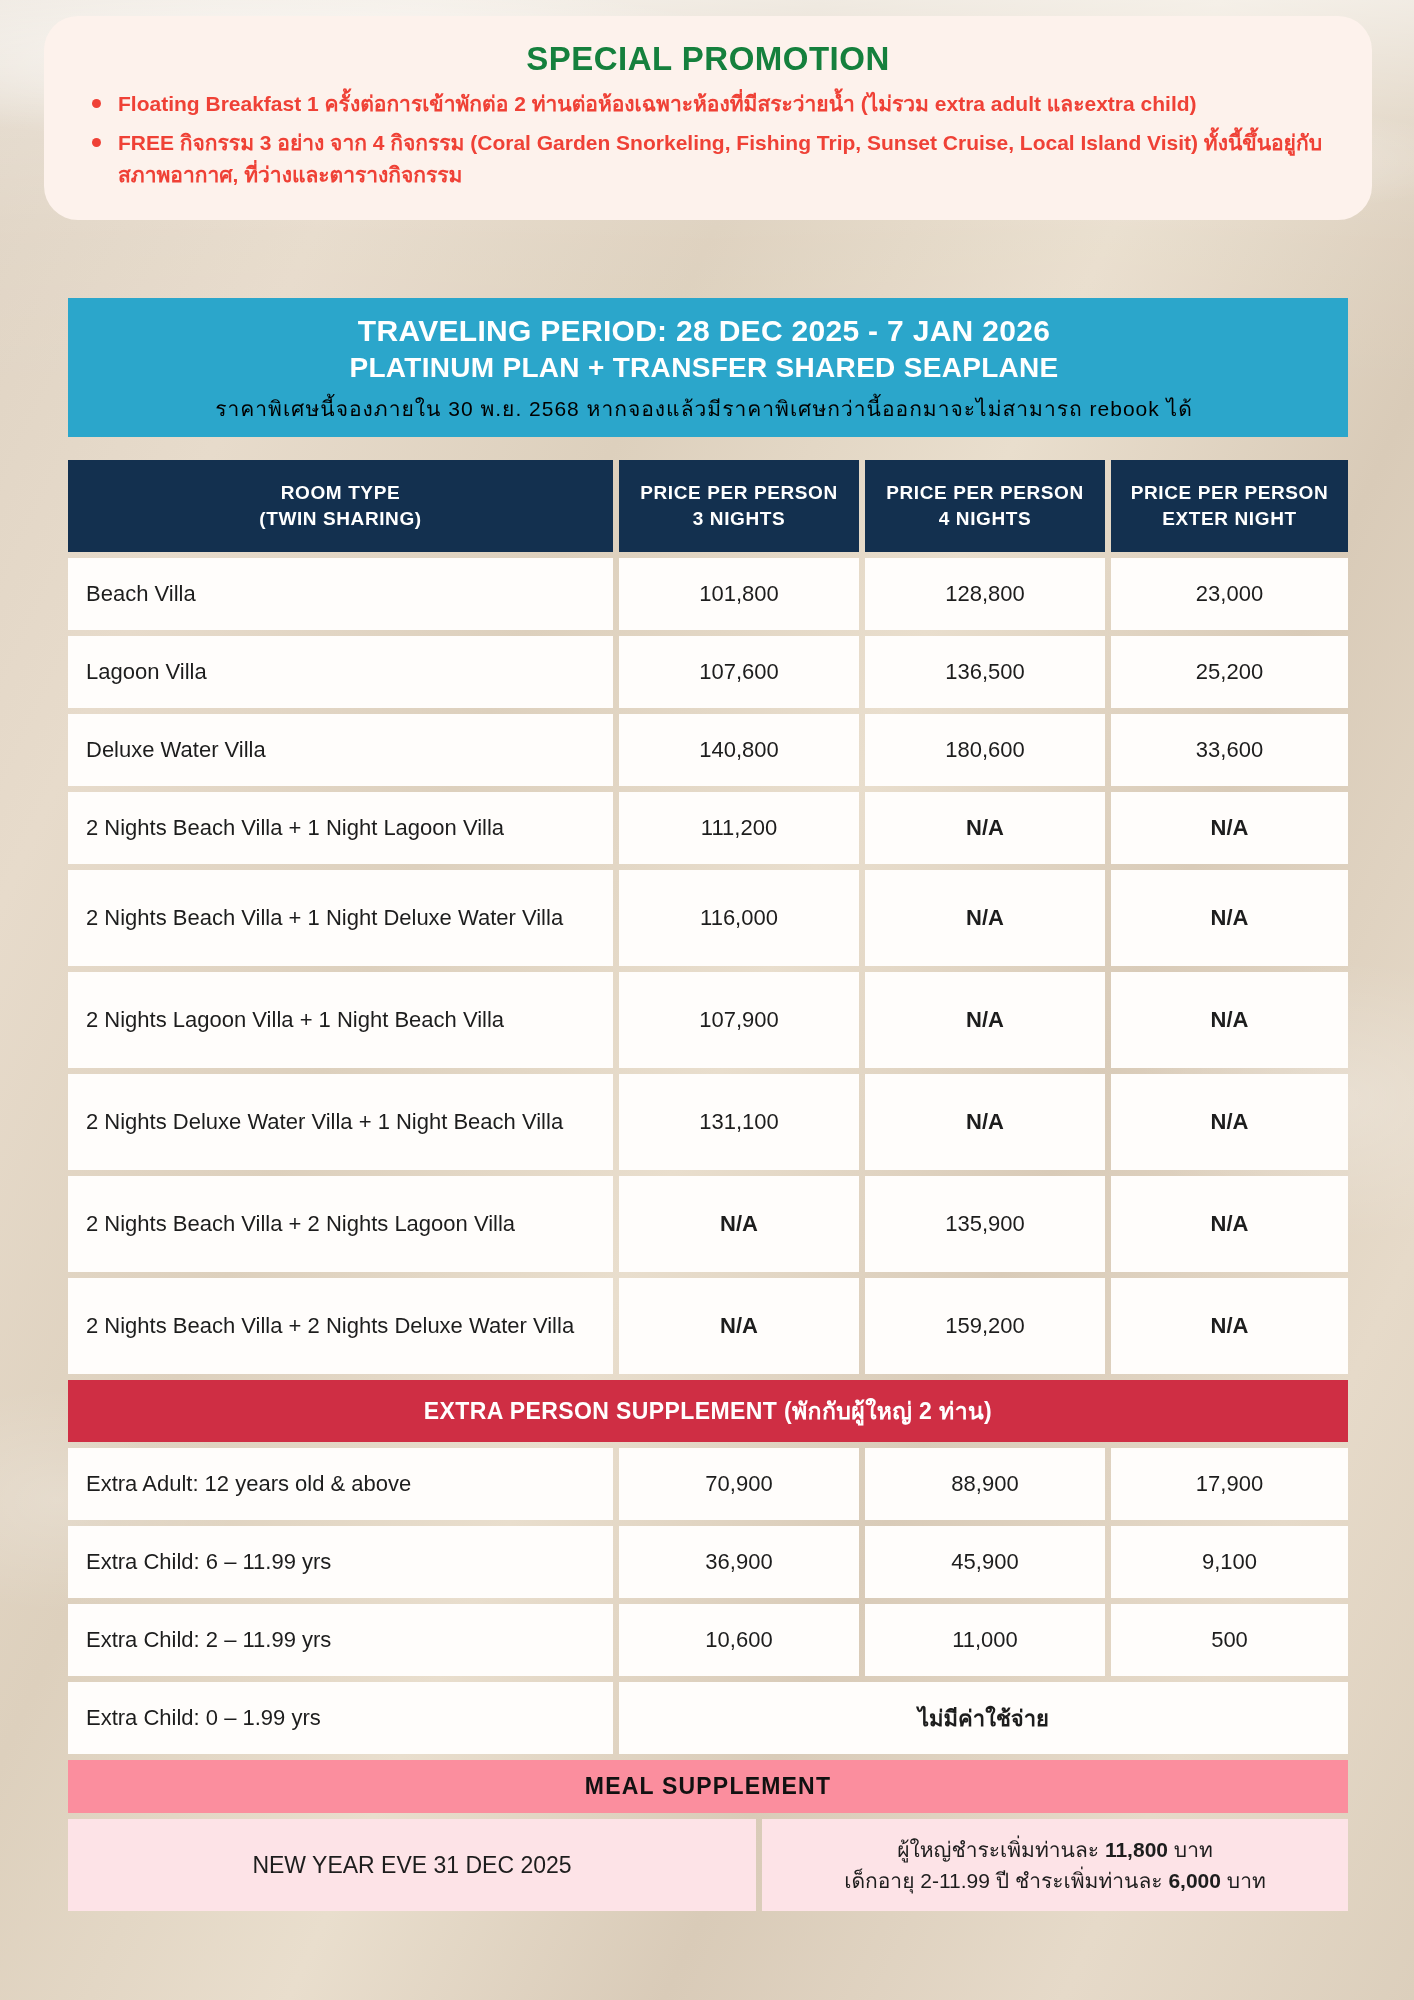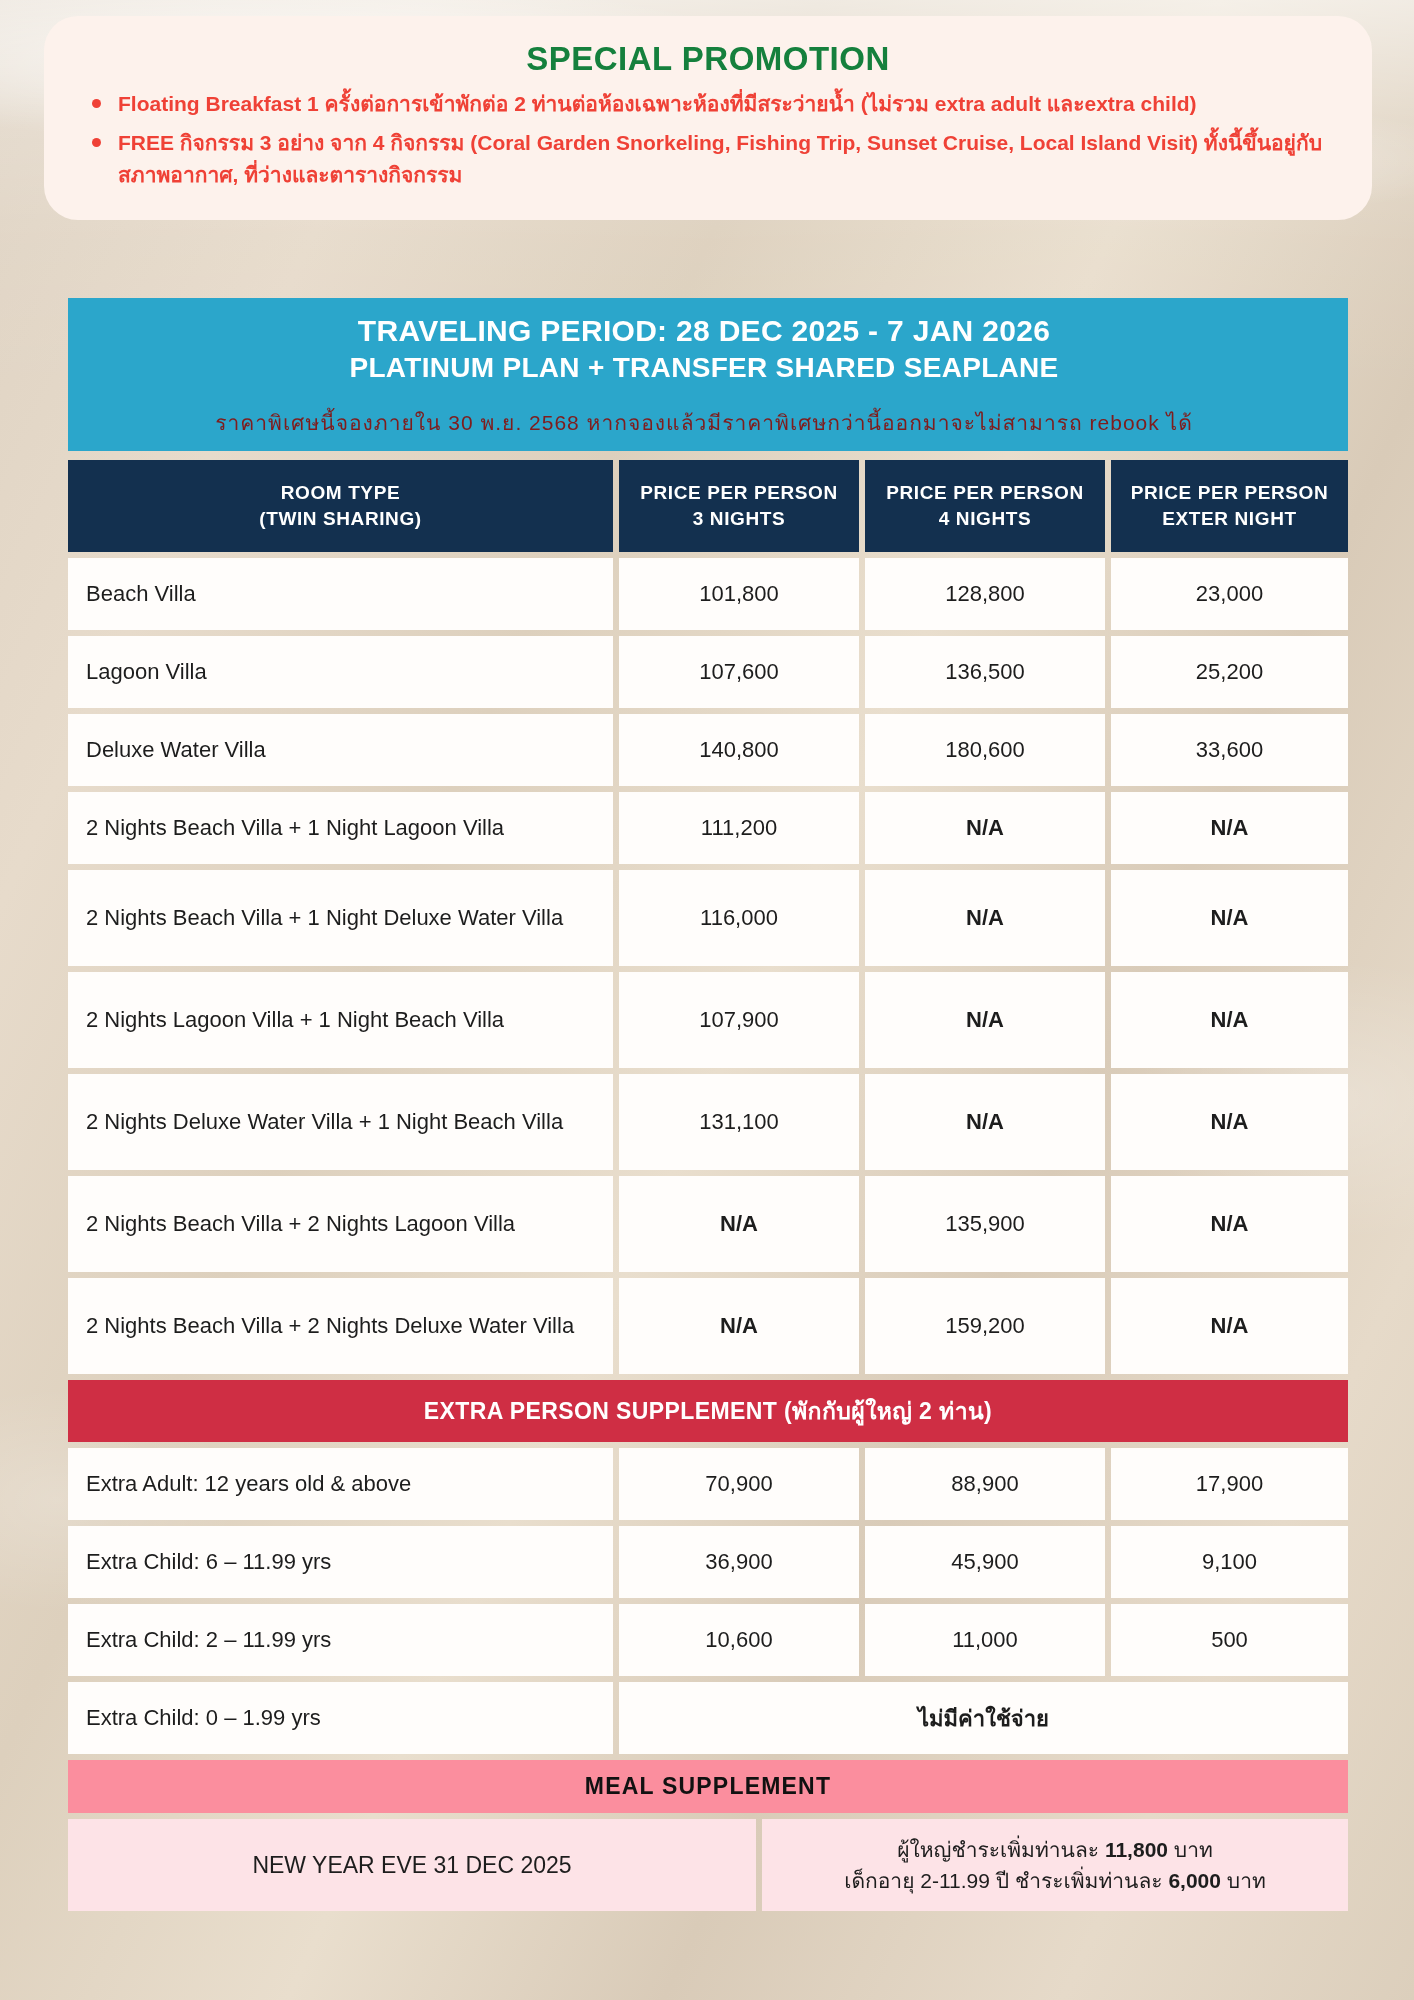--- a/index.html
+++ b/index.html
@@ -102,24 +102,24 @@
     line-height: 1.25;
   }
   .band-line2 {
     color: #ffffff;
     font-size: 28px;
     font-weight: bold;
     letter-spacing: 0.3px;
     line-height: 1.3;
   }
   .band-line3 {
-    color: #7f1d1d;
+    color: #000000;
     font-size: 21px;
     letter-spacing: 1px;
-    margin-top: 20px;
+    margin-top: 6px;
   }
 
   
   .table {
     position: absolute;
     left: 68px;
     top: 460px;
     width: 1280px;
   }
   .row {

